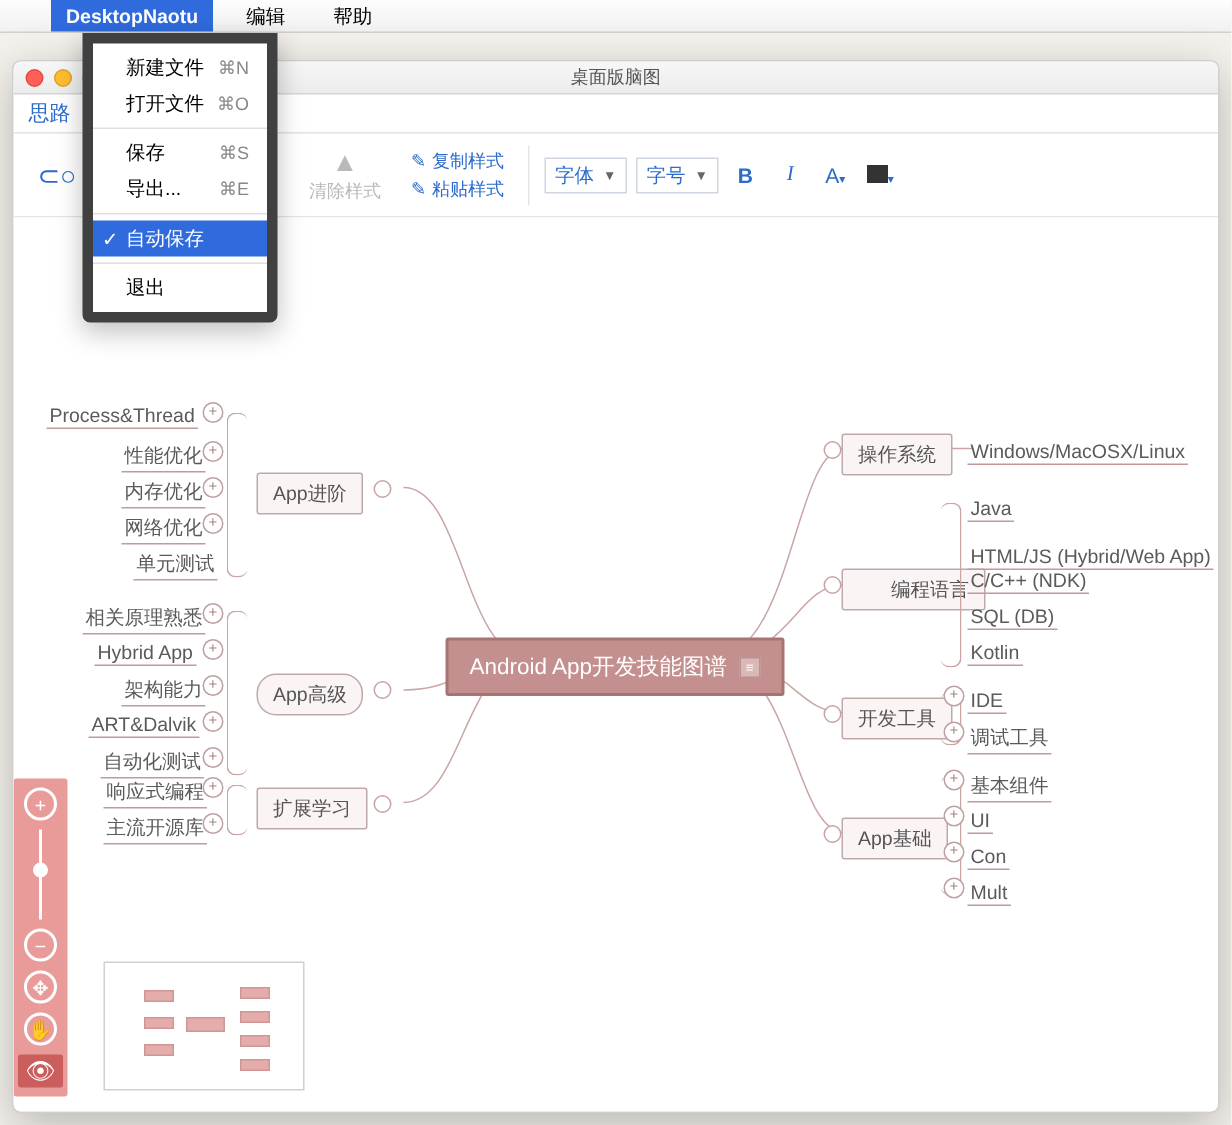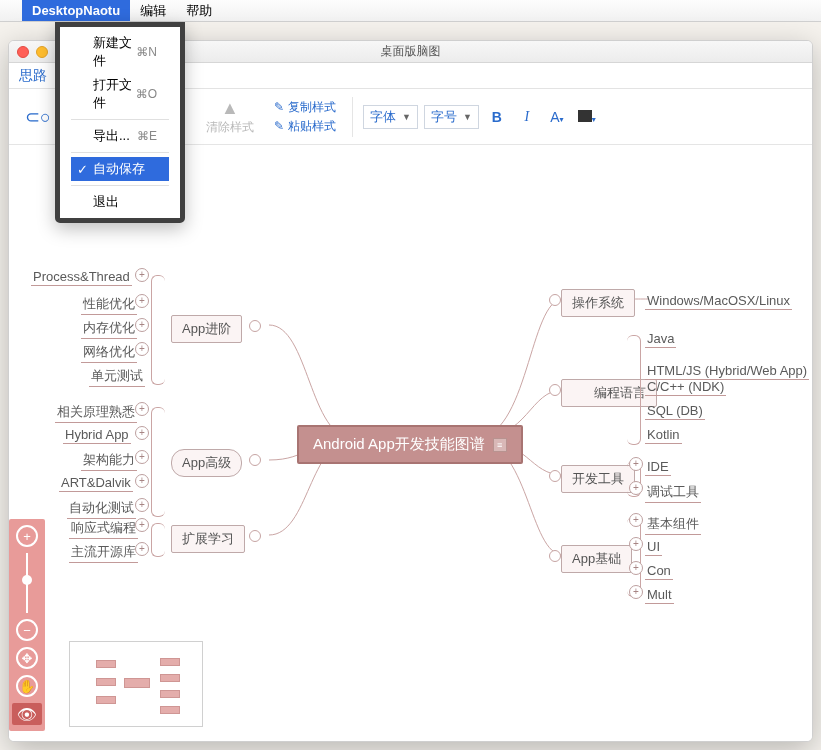--- a/index.html
+++ b/index.html
@@ -1,25 +1,25 @@
 <!DOCTYPE html>
 <html><head>
 <meta charset="utf-8">
 <style>
 * { margin: 0; padding: 0; box-sizing: border-box; font-family: -apple-system, "Helvetica Neue", Arial, sans-serif; }
 body { width: 821px; height: 750px; background: #f5f2ed; overflow: hidden; position: relative; }
 
 
-.mac-menubar { height: 22px; background: linear-gradient(#fdfdfd,#f1f1f1); border-bottom:1px solid #d0d0d0; display:flex; align-items:flex-end; padding:0 8px; font-size:13px; }
+.mac-menubar { height: 22px; background: linear-gradient(#fdfdfd,#f1f1f1); border-bottom:1px solid #d0d0d0; display:flex; align-items:flex-end; padding:0 8px; font-size:13px;gap:12px; }
 .apple-icon { margin-right: 14px; font-size:14px; }
 .mac-menu-item { padding: 0 10px; height:100%; display:flex; align-items:center; }
 .mac-menu-item.active { background:#2f6bdd; color:#fff; font-weight:600; }
 
 
-.dropdown { position:absolute; top:22px; left:55px; width:130px; background:#fff; border:5px solid #404040; border-radius:0 0 5px 5px; box-shadow:0 6px 18px rgba(0,0,0,.25); font-size:13px; padding:4px 11px; z-index:50; }
+.dropdown { position:absolute; top:22px; left:55px; width:130px; background:#fff; border:7px solid #404040; border-radius:0 0 5px 5px; box-shadow:0 6px 18px rgba(0,0,0,.25); font-size:13px; padding:4px 0; z-index:50; }
 .dropdown .row { display:flex; align-items:center; justify-content:space-between; padding:3px 12px 3px 22px; position:relative; }
 .dropdown .row.hl { background:#2f6bdd; color:#fff; }
 .dropdown .row .check { position:absolute; left:6px; }
 .dropdown .sep { height:1px; background:#e0e0e0; margin:4px 0; }
 .shortcut { color:#888; font-size:12px; }
 
 
 .window { position:absolute; top:40px; left:8px; right:8px; bottom:8px; background:#fff; border:1px solid #cfcfcf; border-radius:6px; box-shadow:0 8px 30px rgba(0,0,0,.25); display:flex; flex-direction:column; overflow:hidden; }
 .titlebar { height:22px; background:linear-gradient(#f7f7f7,#ececec); border-bottom:1px solid #d6d6d6; display:flex; align-items:center; position:relative; }
 .traffic { display:flex; gap:7px; position:absolute; left:8px; }
@@ -90,20 +90,24 @@
 <div class="dropdown">
   <div class="row">
       <span>新建文件</span>
       <span class="shortcut">⌘N</span>
     </div>
   <div class="row">
       <span>打开文件</span>
       <span class="shortcut">⌘O</span>
     </div>
   <div class="sep"></div>
+  <div class="row">
+      <span>保存</span>
+      <span class="shortcut">⌘S</span>
+    </div>
   <div class="row">
       <span>导出...</span>
       <span class="shortcut">⌘E</span>
     </div>
   <div class="sep"></div>
   <div class="row hl">
       <span class="check">✓</span>
       <span>自动保存</span>
     </div>
   <div class="sep"></div>

